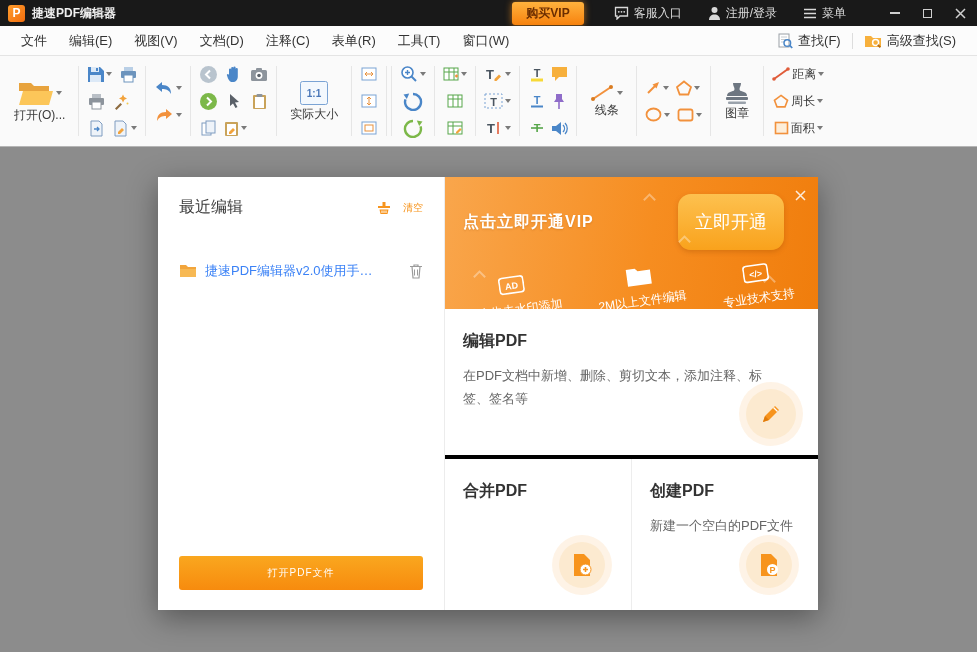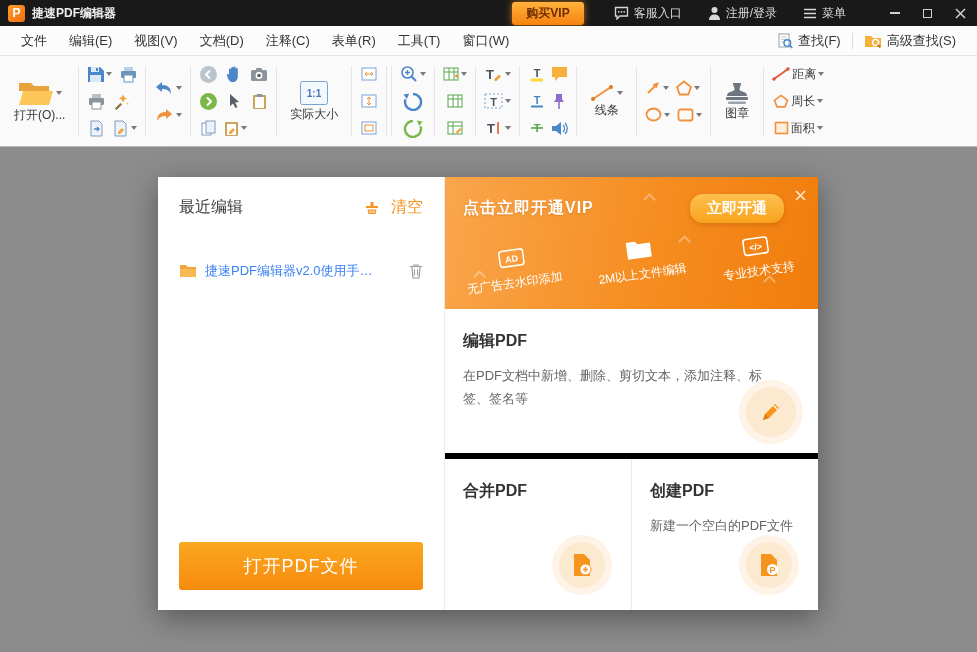--- a/index.html
+++ b/index.html
@@ -36,39 +36,39 @@
   .lbl { font-size:12px; color:#3a3a3a; white-space:nowrap; }
   .caret { width:0; height:0; border-left:3.5px solid transparent; border-right:3.5px solid transparent; border-top:4px solid #7a7a7a; }
   .zoombox { width:66px; height:20px; border:1px solid #c4cdd6; display:flex; align-items:center; justify-content:space-between; padding:0 5px; background:#fff; font-size:12px; color:#333; border-radius:2px; cursor:pointer; }
 
   
   .workspace { flex:1; position:relative; background:#8c8c8c; }
   .dialog { position:absolute; left:158px; top:30px; width:660px; height:433px; display:flex; background:#fff; box-shadow:0 8px 28px rgba(0,0,0,.38); }
   .left-panel { width:287px; border-right:1px solid #ececec; display:flex; flex-direction:column; padding:20px 21px; }
   .recent-header { display:flex; align-items:center; justify-content:space-between; }
   .recent-title { font-size:16px; color:#3c3c3c; }
-  .clear-btn { display:flex; gap:12px; align-items:center; color:#f7941d; font-size:16px; cursor:pointer; }
+  .clear-btn { display:flex; gap:12px; align-items:center; color:#f7941d; font-size:10px; cursor:pointer; }
   .recent-item { display:flex; align-items:center; margin-top:44px; gap:8px; cursor:pointer; }
   .recent-name { flex:1; font-size:13px; color:#3b82f6; white-space:nowrap; overflow:hidden; text-overflow:ellipsis; }
   .trash-btn { cursor:pointer; display:flex; }
-  .open-pdf-btn { margin-top:auto; height:48px; background:linear-gradient(180deg,#faa71f,#f78b0e); color:#fff; font-size:18px; border:none; border-radius:3px; width:100%; cursor:pointer; letter-spacing:1px; }
+  .open-pdf-btn { margin-top:auto; height:34px; background:linear-gradient(180deg,#faa71f,#f78b0e); color:#fff; font-size:10px; border:none; border-radius:3px; width:100%; cursor:pointer; letter-spacing:1px; }
 
   .right-panel { flex:1; display:flex; flex-direction:column; }
   .vip-banner { height:132px; position:relative; background:linear-gradient(100deg,#f9a64c 0%,#f68d20 55%,#f07d0c 100%); color:#fff; padding:17px 18px 0 18px; overflow:hidden; flex-shrink:0; }
   .banner-head { display:flex; align-items:center; justify-content:space-between; }
   .banner-title { font-size:16px; font-weight:bold; letter-spacing:1px; text-shadow:0 1px 2px rgba(160,80,0,.3); }
-  .banner-cta { background:linear-gradient(180deg,#fdc14f,#f9a21c); border-radius:13px; padding:5px 17px; font-size:15px; color:#fff; box-shadow:0 2px 5px rgba(150,70,0,.3); cursor:pointer; margin-right:16px;font-weight:bold; }
+  .banner-cta { background:linear-gradient(180deg,#fdc14f,#f9a21c); border-radius:13px; padding:16px 17px; font-size:18px; color:#fff; box-shadow:0 2px 5px rgba(150,70,0,.3); cursor:pointer; margin-right:16px; }
   .banner-close { position:absolute; top:7px; right:9px; cursor:pointer; padding:3px; }
   .features { display:flex; justify-content:space-between; margin-top:16px; padding:0 6px 0 2px; }
   .feature { display:flex; flex-direction:column; align-items:center; gap:6px; font-size:12px; transform:rotate(-8deg); color:#fff; }
   .feature:nth-child(1){ margin-top:8px; }
   .feature:nth-child(3){ margin-top:-4px; }
   .chev { position:absolute; width:9px; height:9px; border-left:2px solid rgba(255,255,255,.35); border-top:2px solid rgba(255,255,255,.35); transform:rotate(45deg); }
 
-  .edit-section { height:150px; padding:22px 20px 0 18px; position:relative; border-bottom:6px solid #000000; flex-shrink:0; }
+  .edit-section { height:150px; padding:22px 20px 0 18px; position:relative; border-bottom:4px solid #000000; flex-shrink:0; }
   .section-title { font-size:16px; font-weight:bold; color:#333; }
   .section-desc { margin-top:13px; font-size:13px; color:#666; line-height:1.75; }
   .edit-section .section-desc { width:300px; }
   .circle-icon { position:absolute; width:50px; height:50px; border-radius:50%; background:#fcead0; display:flex; align-items:center; justify-content:center; box-shadow:0 0 0 7px rgba(250,200,140,.22); }
   .edit-section .circle-icon { right:22px; bottom:16px; }
 
   .bottom-row { flex:1; display:flex; }
   .action-card { flex:1; padding:22px 18px; position:relative; cursor:pointer; }
   .action-card + .action-card { border-left:1px solid #ededed; }
   .action-card .section-desc { width:150px; }

